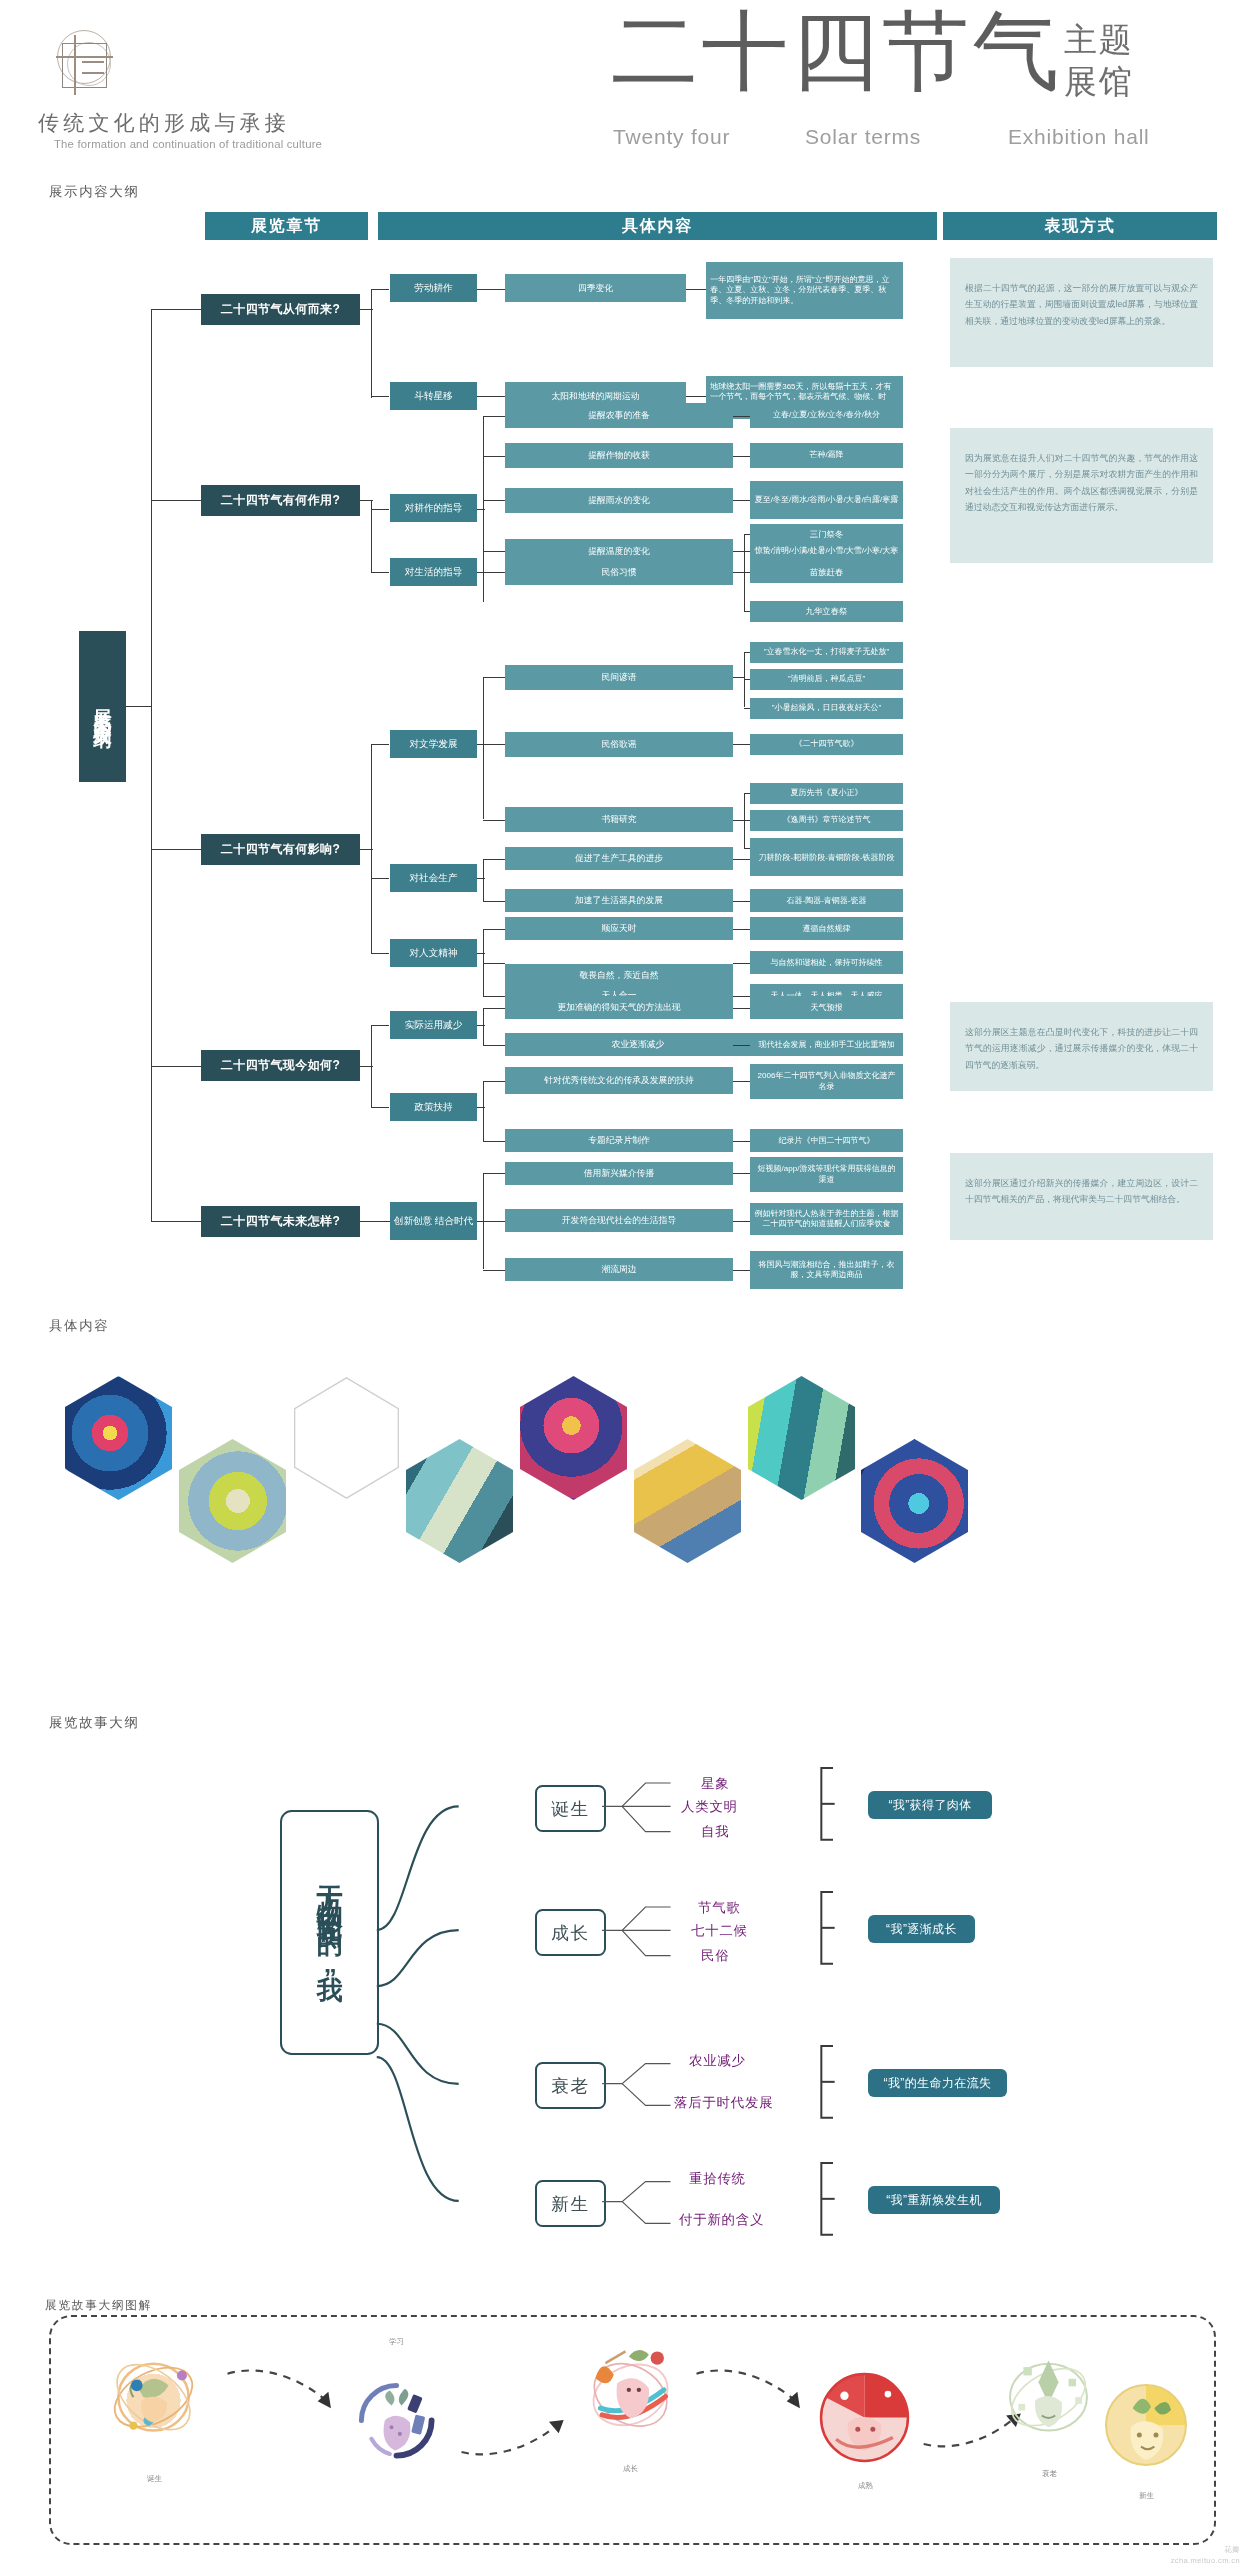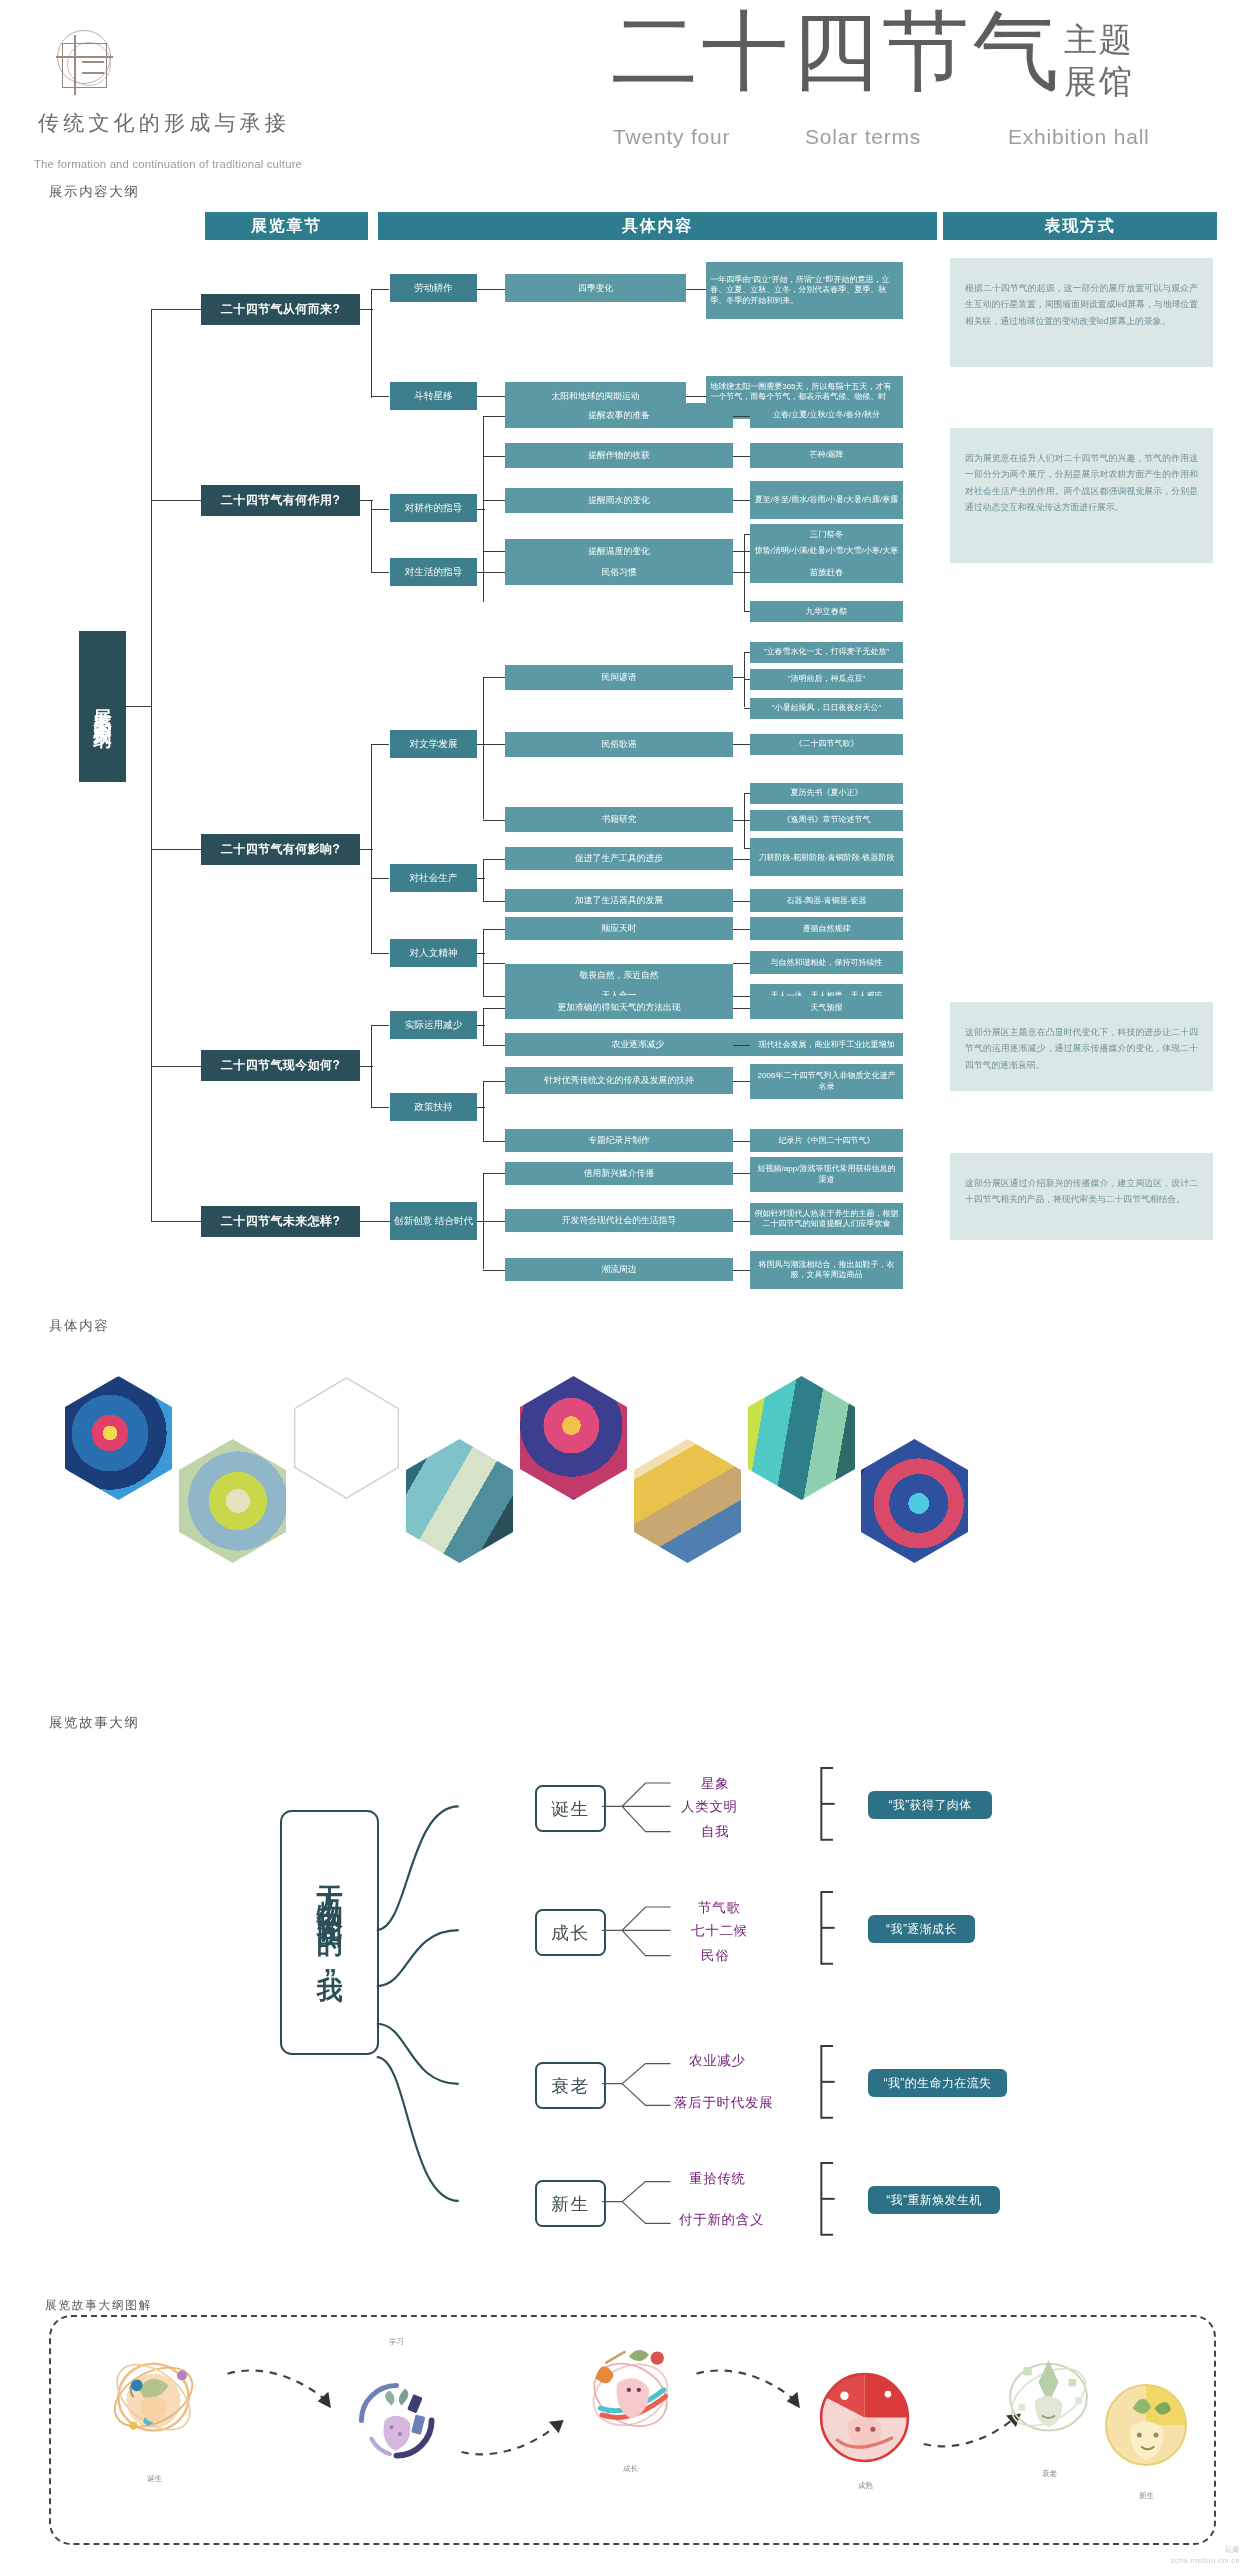--- a/index.html
+++ b/index.html
@@ -11,21 +11,21 @@
   .logo-mark .ring{position:absolute;left:8.4px;top:6.7px;width:52px;height:52px;border:1.3px solid #b9b0a6;border-radius:50%;}
   .logo-mark .ring2{position:absolute;left:18.4px;top:18.4px;width:42px;height:42px;border:1.3px solid #c9c2ba;border-radius:50%;}
   .logo-mark .sq{position:absolute;left:13.4px;top:20px;width:43px;height:43px;border:1.3px solid #8e8781;}
   .logo-mark .bar1{position:absolute;left:6.7px;top:33px;width:57px;height:1.7px;background:#9c8d80;}
   .logo-mark .bar2{position:absolute;left:25px;top:11.7px;width:1.7px;height:60px;background:#9c8d80;}
   .logo-mark .bar3{position:absolute;left:33px;top:38px;width:22px;height:1.7px;background:#9c8d80;}
   .logo-mark .bar4{position:absolute;left:33px;top:49px;width:22px;height:1.7px;background:#9c8d80;}
 
   .tagline-cn{position:absolute;left:38px;top:109px;font-size:21px;letter-spacing:4.2px;color:#6d6d6d;
     font-family:"Liberation Serif","DejaVu Serif",serif;white-space:nowrap;}
-  .tagline-en{position:absolute;left:34px;top:138px;font-size:11.3px;letter-spacing:0.2px;color:#9b9b9b;white-space:nowrap;margin-top:20px;}
+  .tagline-en{position:absolute;left:54px;top:138px;font-size:11.3px;letter-spacing:0.2px;color:#9b9b9b;white-space:nowrap;}
   .section-label{position:absolute;font-size:13.4px;color:#5a5a5a;letter-spacing:1.7px;
     font-family:"Liberation Serif","DejaVu Serif",serif;margin-top:12px;}
 
   .title-big{position:absolute;left:611px;top:8.4px;font-size:87px;line-height:87px;letter-spacing:3.3px;
     color:#5d5d5d;font-family:"Liberation Serif","DejaVu Serif",serif;font-weight:400;white-space:nowrap;}
   .title-sub1{position:absolute;left:1064px;top:18.4px;font-size:33px;letter-spacing:1.7px;color:#6f6f6f;
     font-family:"Liberation Serif","DejaVu Serif",serif;}
   .title-sub2{position:absolute;left:1064px;top:60px;font-size:33px;letter-spacing:1.7px;color:#6f6f6f;
     font-family:"Liberation Serif","DejaVu Serif",serif;}
   .title-en{position:absolute;top:125px;font-size:21px;color:#9e9e9e;letter-spacing:0.8px;white-space:nowrap;}

